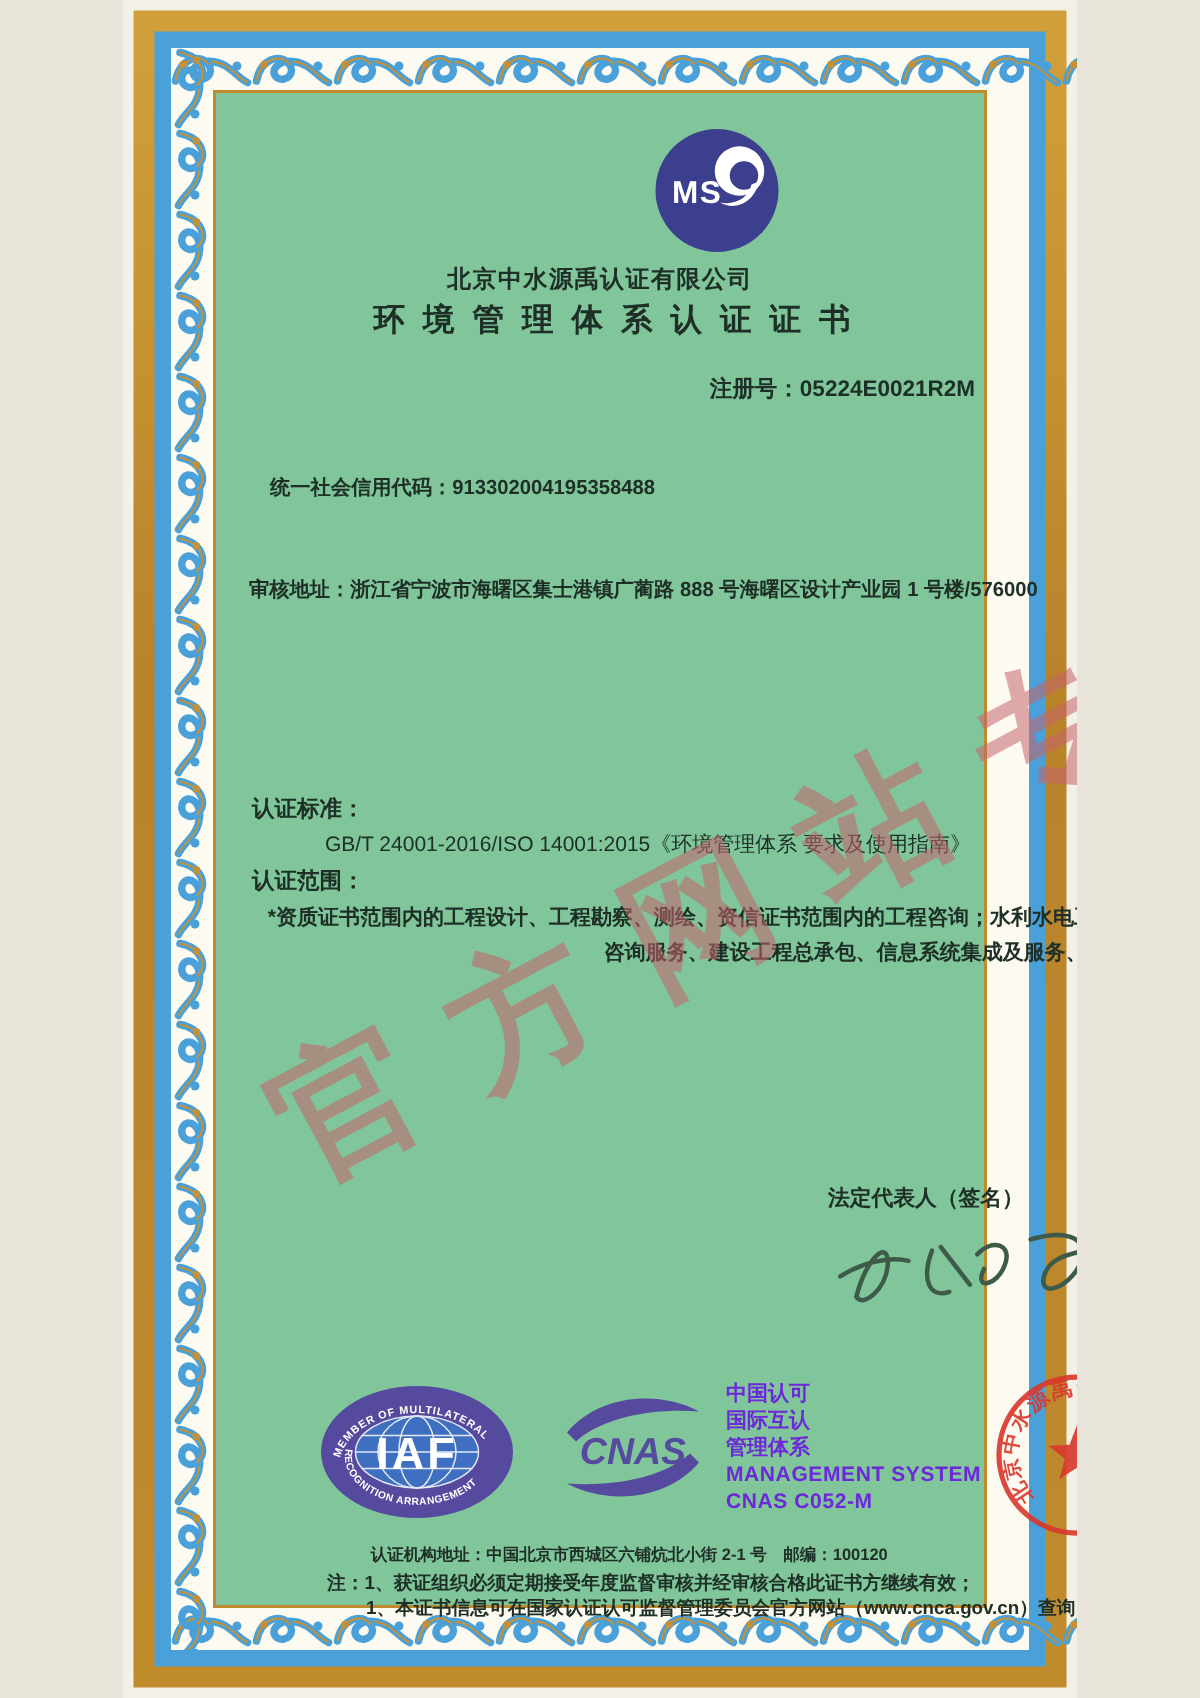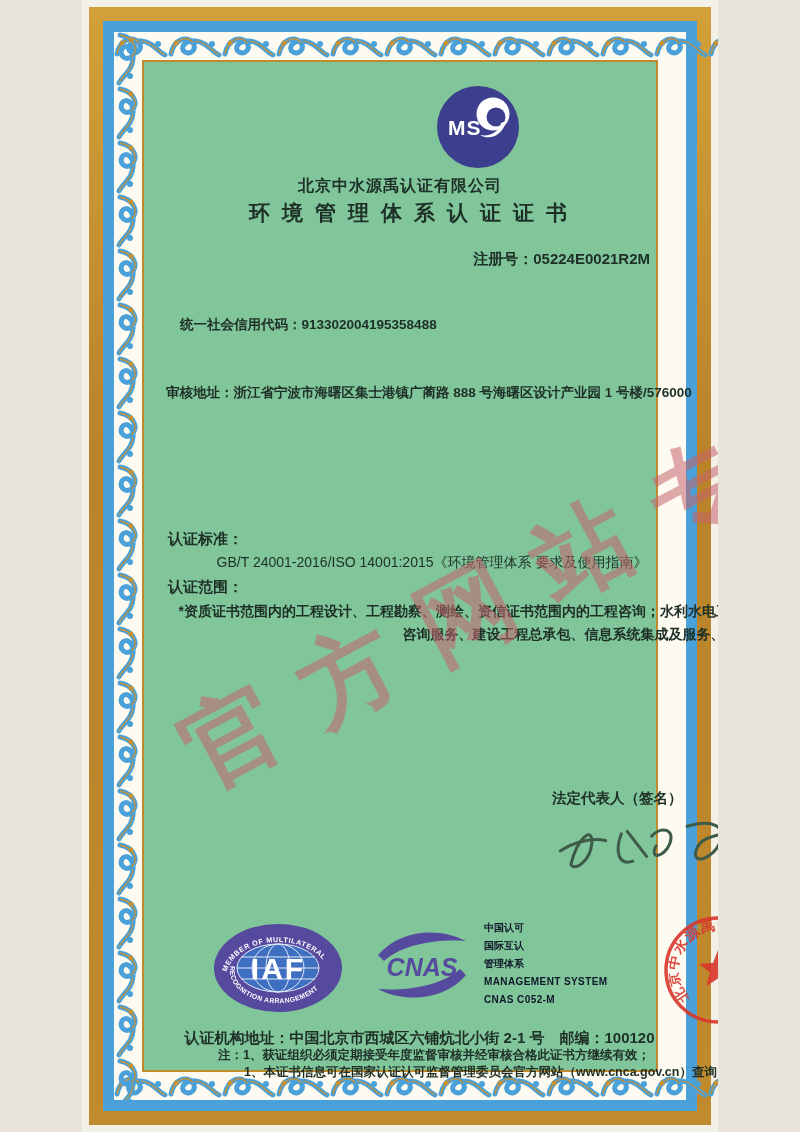--- a/index.html
+++ b/index.html
@@ -24,23 +24,23 @@
   .certify{top:287px;left:86px;font-size:16px;font-weight:700;}
   .credit{top:316px;left:98px;font-size:13.5px;font-weight:700;}
   .addr1{top:384px;left:84px;font-size:13.5px;font-weight:700;}
   .addr2{top:413px;left:84px;font-size:13.5px;font-weight:700;}
   .stdlabel{top:530px;left:86px;font-size:15px;font-weight:700;}
   .stdtext{top:554px;left:60px;width:580px;text-align:center;font-size:14px;font-weight:400;}
   .scopelabel{top:578px;left:86px;font-size:15px;font-weight:700;}
   .scope{top:600px;left:88px;width:616px;text-align:right;font-size:14px;font-weight:700;line-height:23px;}
   .dates{top:790px;left:132px;font-size:14.5px;font-weight:700;line-height:23px;}
   .legal{top:789px;left:470px;font-size:14.5px;font-weight:700;}
-  .cnas-block{top:919px;left:402px;color:#0f172a;font-size:10px;font-weight:600;line-height:18px;}
+  .cnas-block{top:919px;left:402px;color:#6d28d9;font-size:14px;font-weight:600;line-height:18px;}
   .cnas-block .en{letter-spacing:.4px;}
-  .footer-addr{top:1029px;left:0;right:0;text-align:center;font-size:15px;font-weight:700;margin-left:39px;}
+  .footer-addr{top:1029px;left:0;right:0;text-align:center;font-size:11px;font-weight:700;margin-left:39px;}
   .note1{top:1047px;left:136px;font-size:12.5px;font-weight:700;}
   .note2{top:1064px;left:162px;font-size:12.5px;font-weight:700;}
   
   .watermark{
     top:552px;left:70px;width:650px;height:110px;line-height:110px;text-align:center;
     font-size:96px;font-weight:700;letter-spacing:36px;color:rgba(196,99,108,0.55);
     transform:rotate(-28deg);transform-origin:center;z-index:6;pointer-events:none;white-space:nowrap;
   }
   .content{z-index:3;}
 </style>

